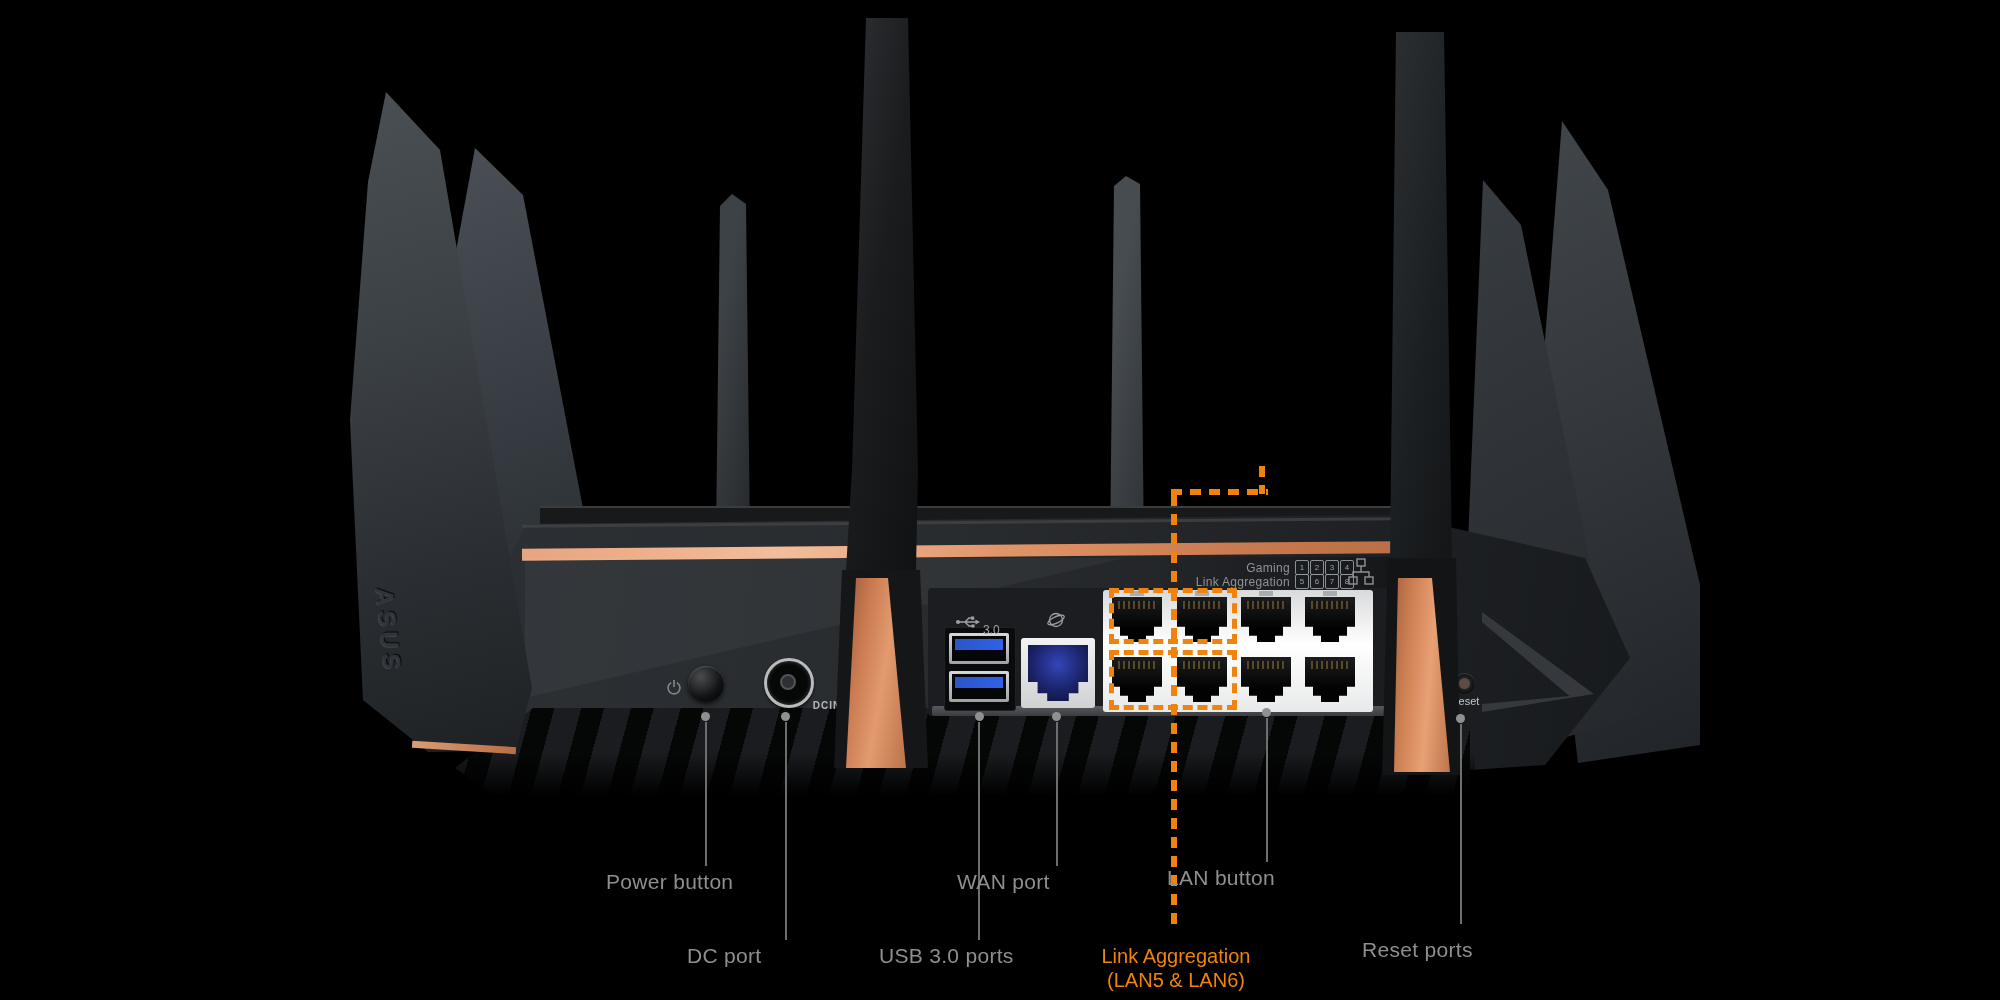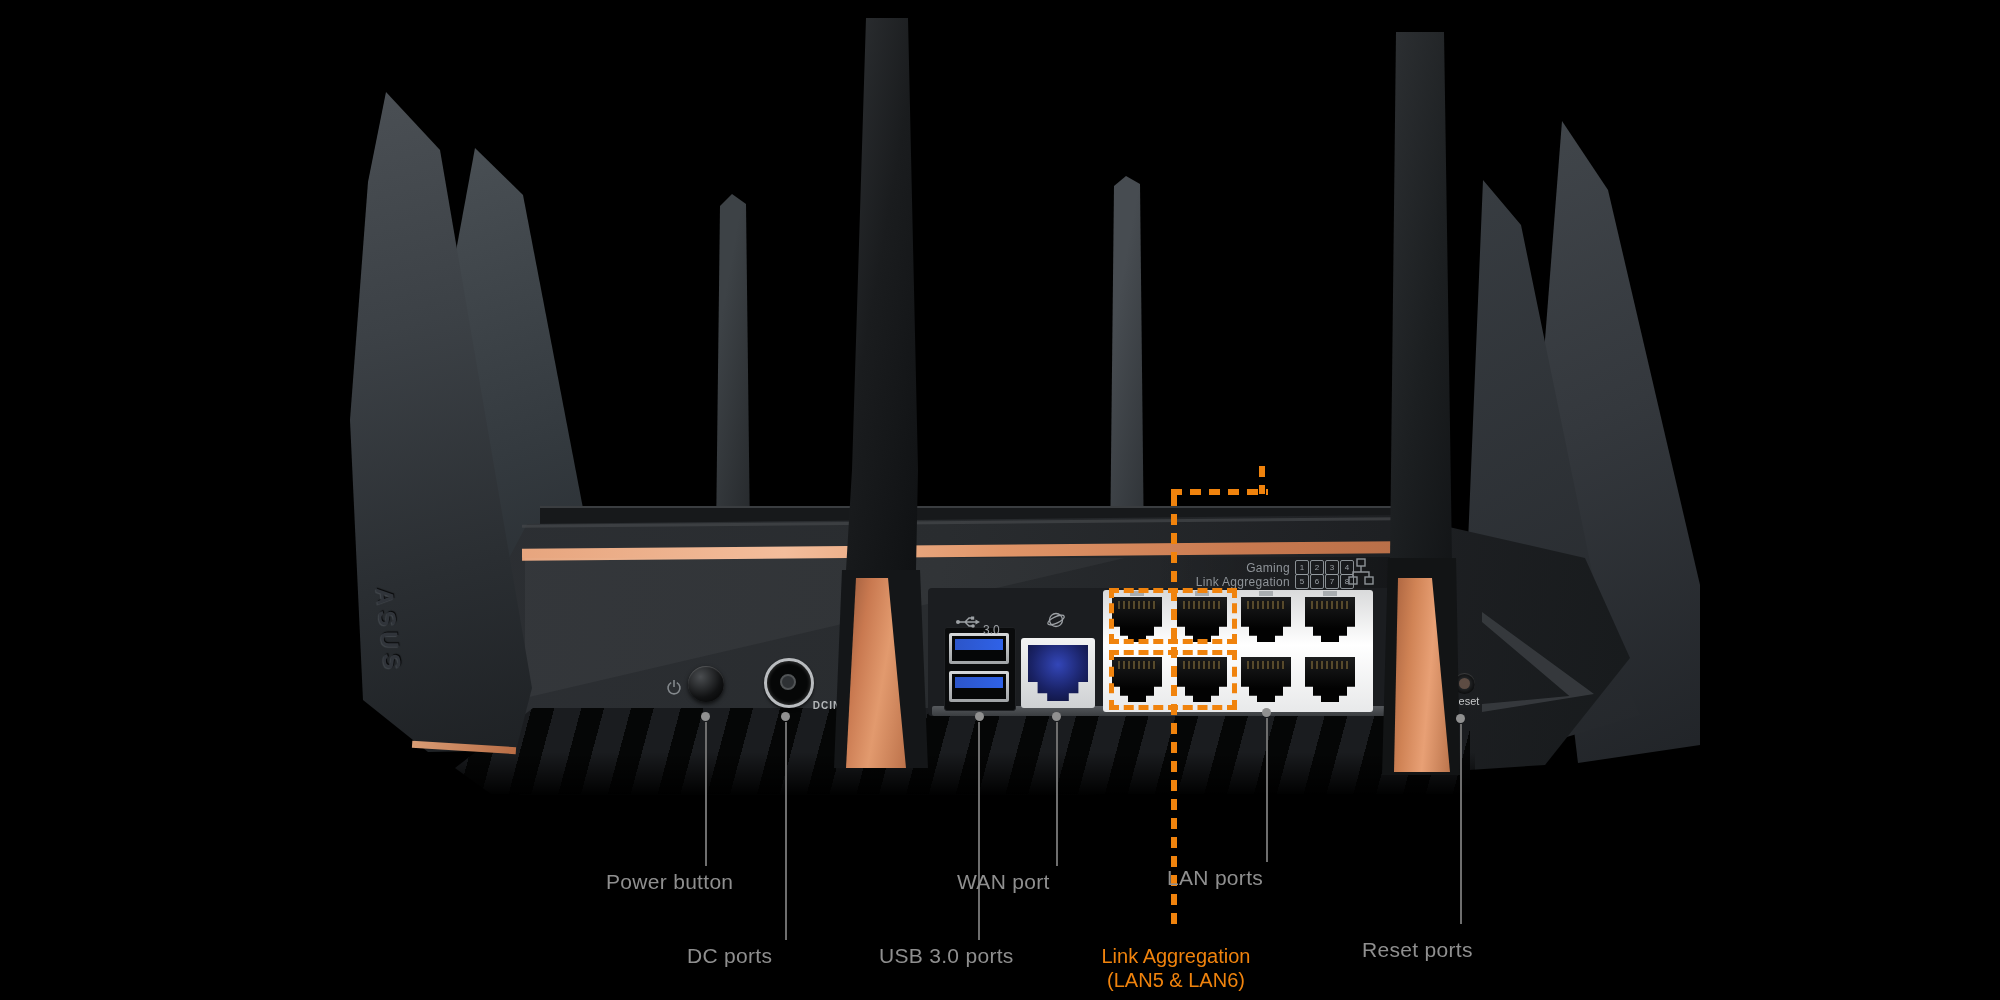--- a/index.html
+++ b/index.html
@@ -216,31 +216,31 @@
     <div>Link Aggregation</div>
     <div>(LAN5 &amp; LAN6)</div>
   </div>
 
   <div class="leader-dot" style="left:701px;top:712px;"></div>
   <div class="leader" style="left:705px;top:722px;height:144px;"></div>
   <div class="lbl-gray" style="left:606px;top:870px;">Power button</div>
 
   <div class="leader-dot" style="left:781px;top:712px;"></div>
   <div class="leader" style="left:785px;top:722px;height:218px;"></div>
-  <div class="lbl-gray" style="left:687px;top:944px;">DC ports</div>
+  <div class="lbl-gray" style="left:687px;top:944px;">DC port</div>
 
   <div class="leader-dot" style="left:975px;top:712px;"></div>
   <div class="leader" style="left:978px;top:722px;height:218px;"></div>
   <div class="lbl-gray" style="left:879px;top:944px;">USB 3.0 ports</div>
 
   <div class="leader-dot" style="left:1052px;top:712px;"></div>
   <div class="leader" style="left:1056px;top:722px;height:144px;"></div>
   <div class="lbl-gray" style="left:957px;top:870px;">WAN port</div>
 
   <div class="leader-dot" style="left:1262px;top:708px;"></div>
   <div class="leader" style="left:1266px;top:718px;height:144px;"></div>
-  <div class="lbl-gray" style="left:1167px;top:866px;">LAN ports</div>
+  <div class="lbl-gray" style="left:1167px;top:866px;">LAN button</div>
 
   <div class="leader-dot" style="left:1456px;top:714px;"></div>
   <div class="leader" style="left:1460px;top:724px;height:200px;"></div>
   <div class="lbl-gray" style="left:1362px;top:938px;">Reset ports</div>
 
 </div>
 
 </body></html>

